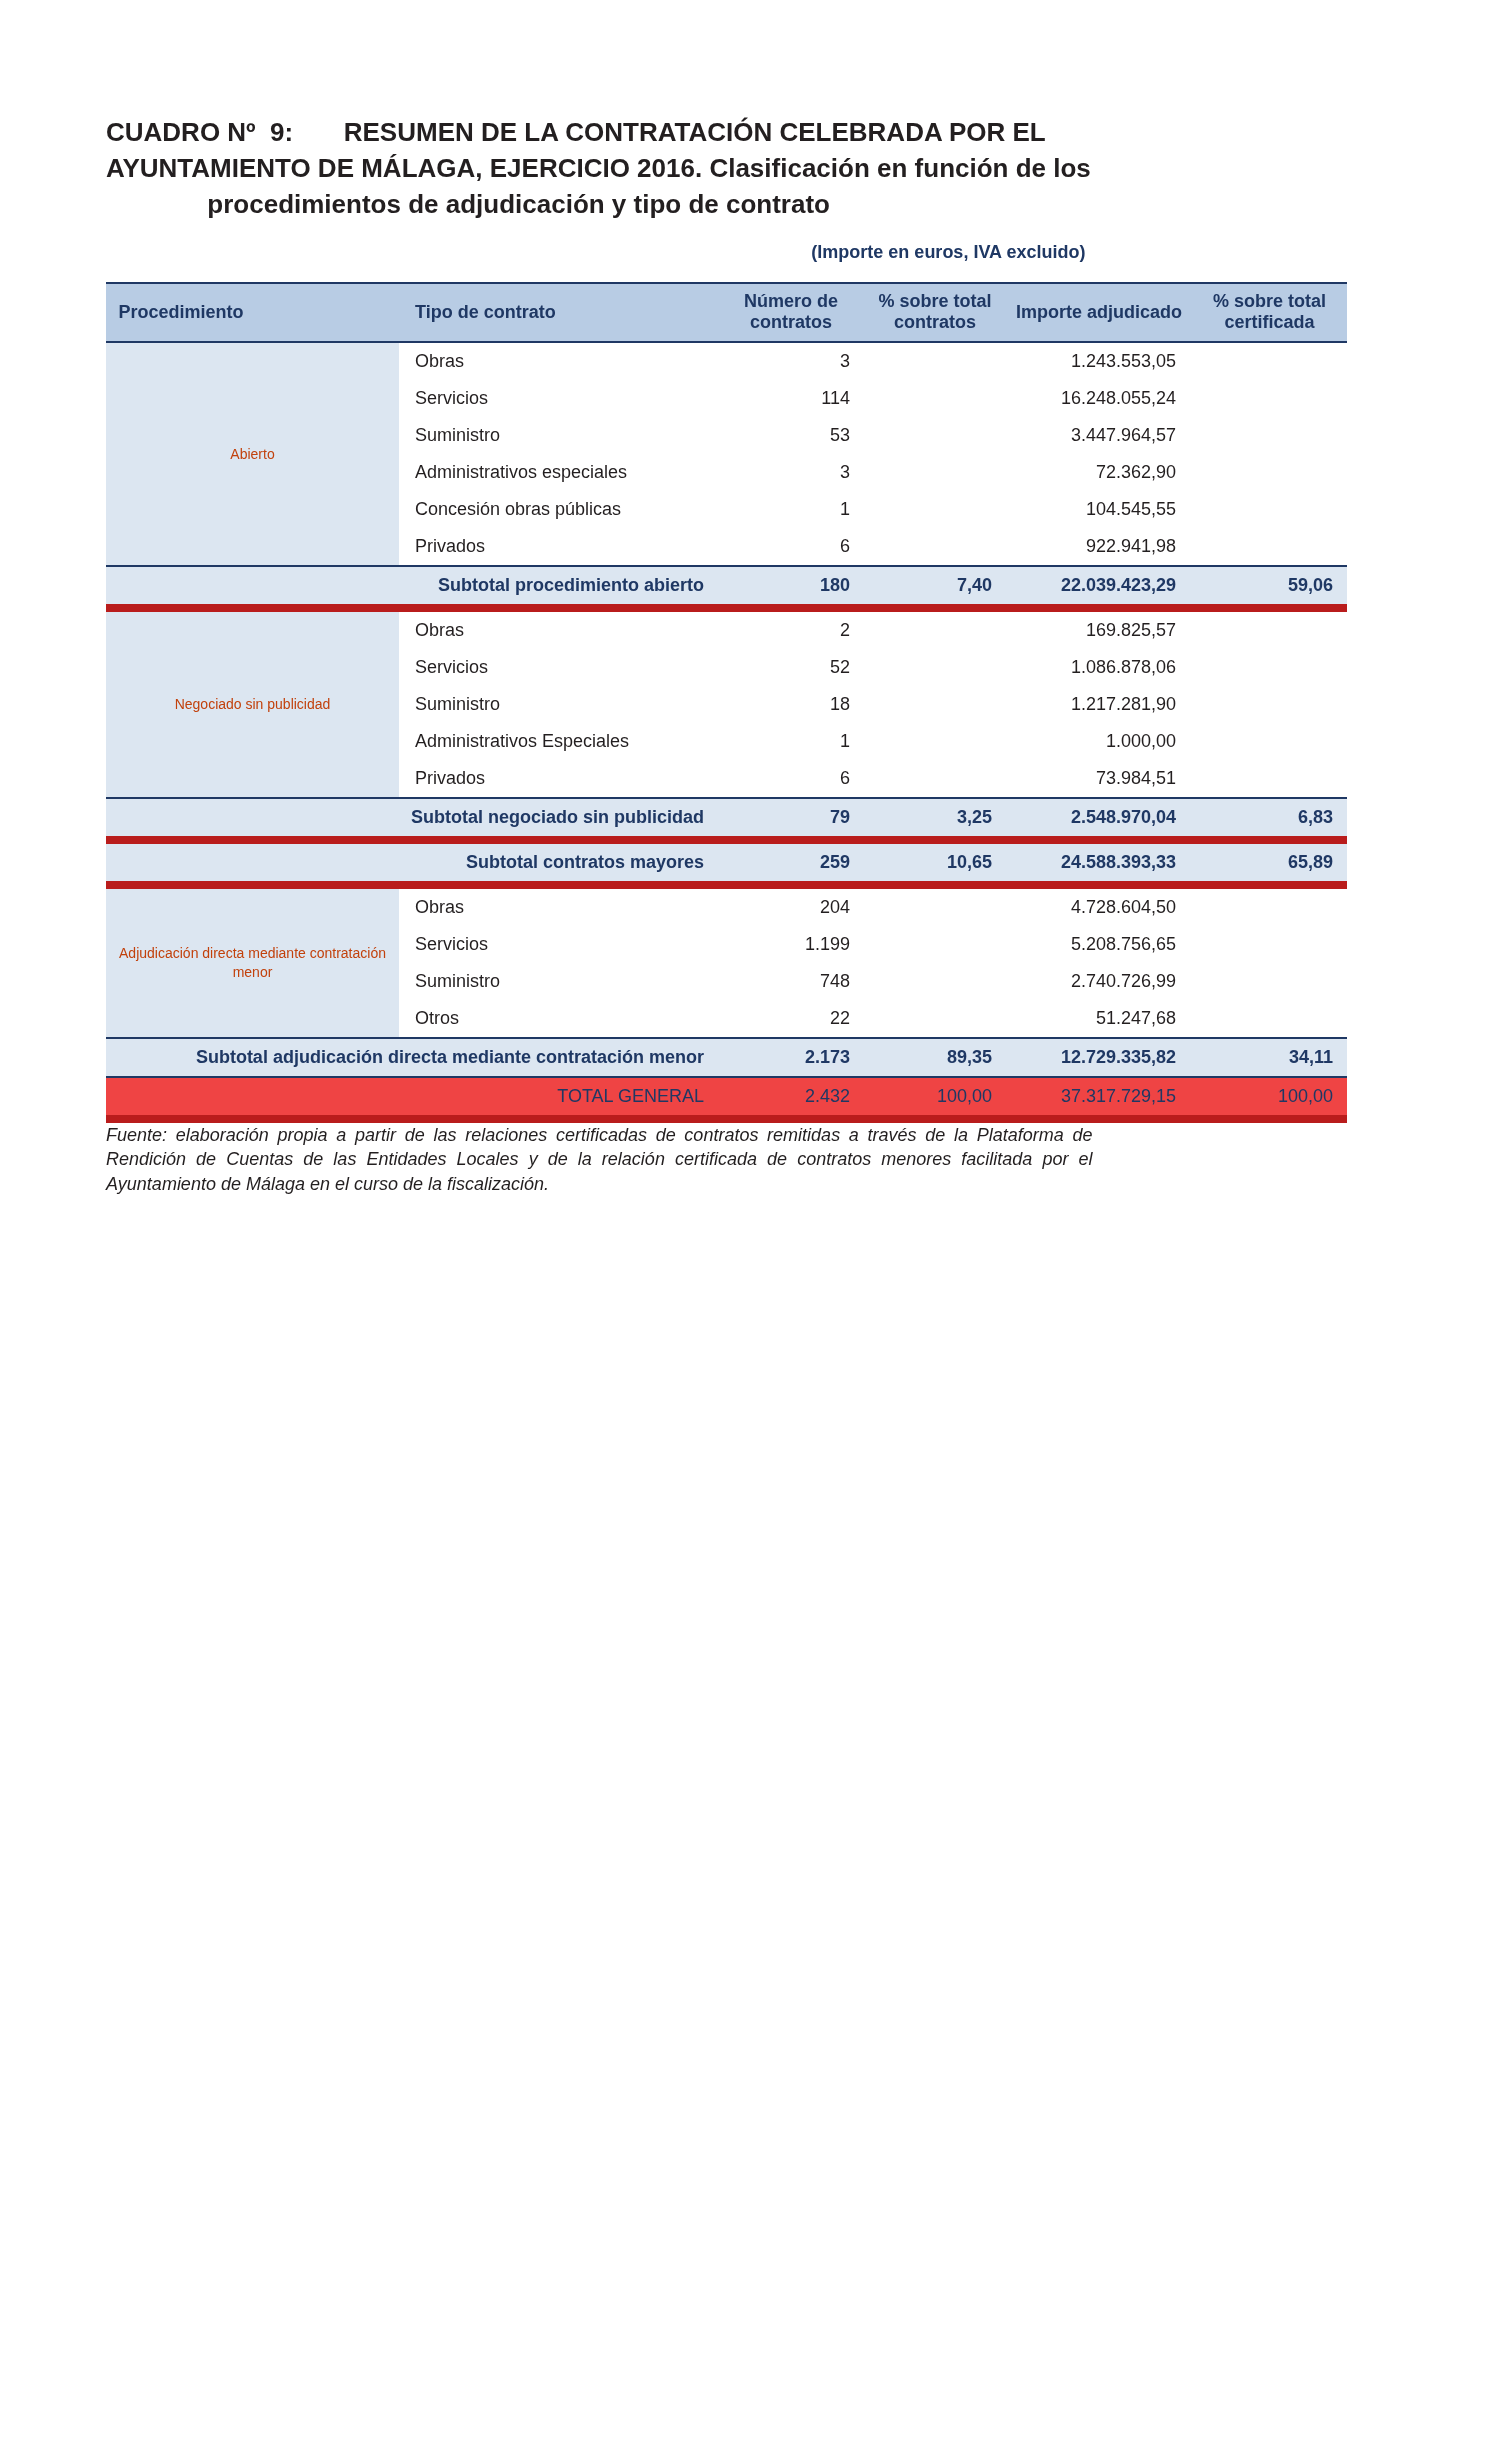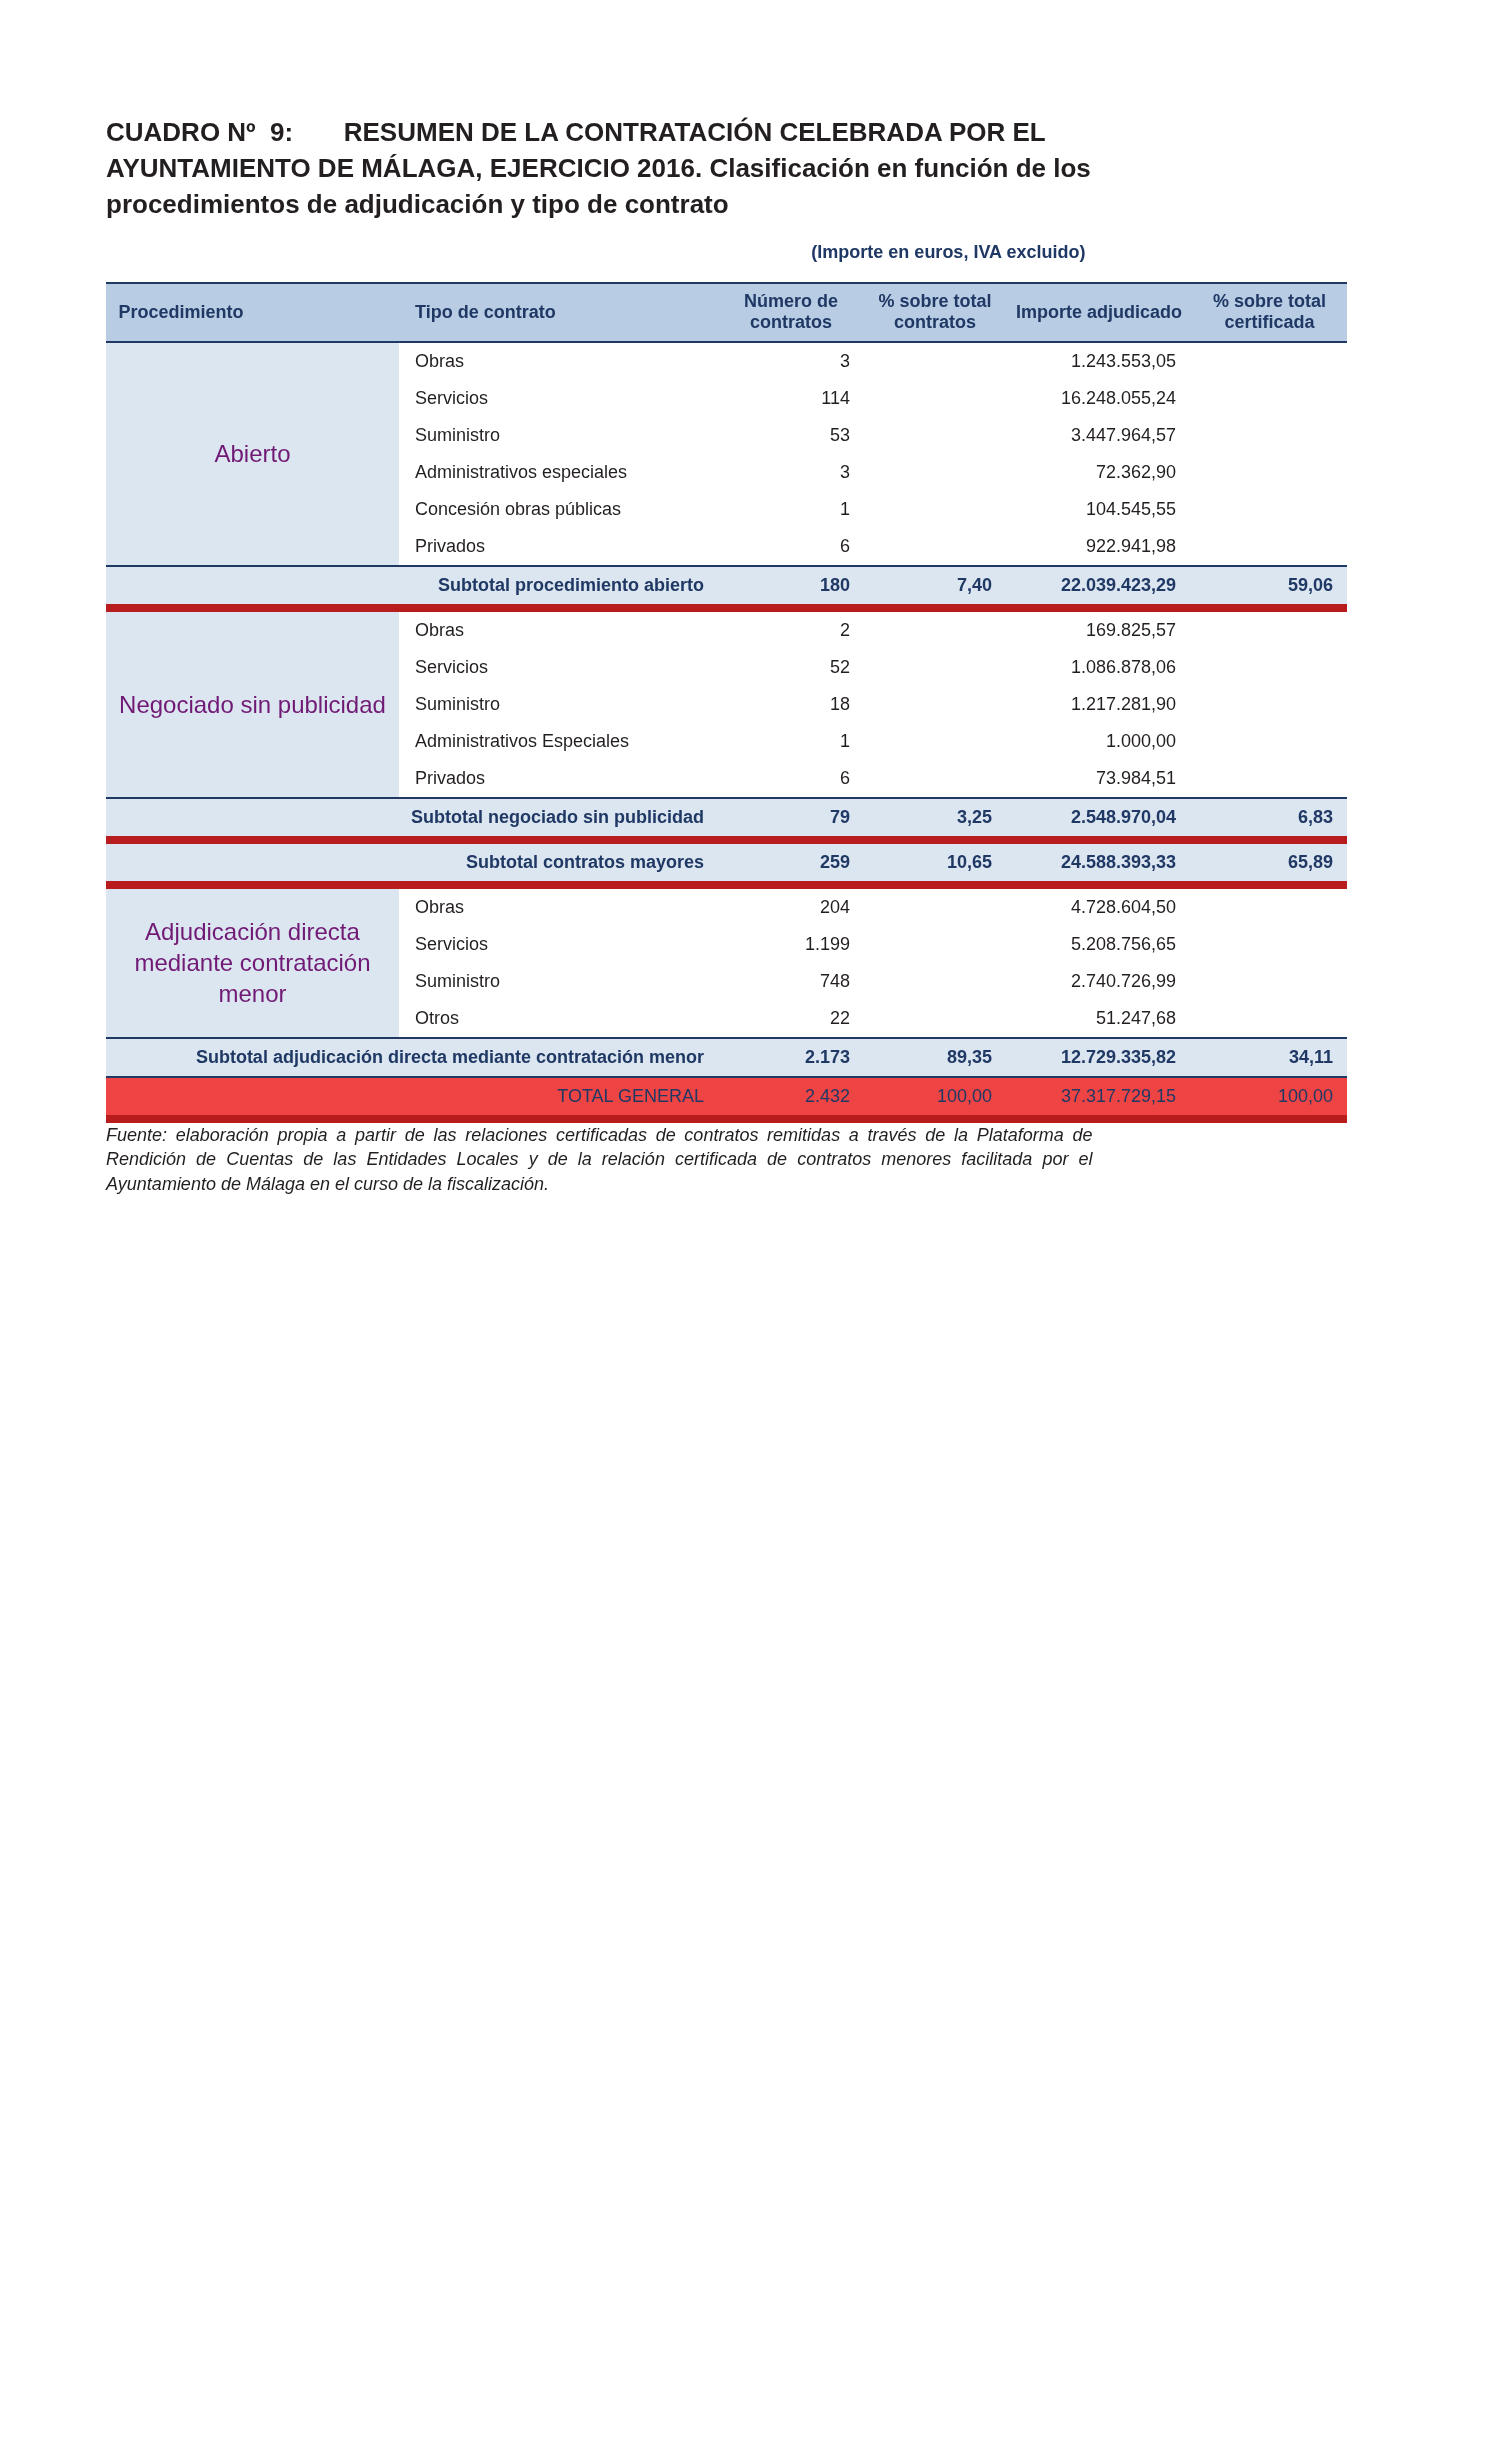--- a/index.html
+++ b/index.html
@@ -30,21 +30,21 @@
   .title-line1 {
     display: block;
     white-space: pre;
   }
   .title-line2 {
     display: block;
     text-align: left;
   }
   .title-line3 {
     display: block;
-    text-align: left;
+    text-align: right;
     padding-right: 266px;
   }
   .units-line {
     text-align: right;
     font-size: 18px;
     font-weight: bold;
     color: #1f3864;
     padding-right: 10.6px;
     margin-bottom: 19px;
   }
@@ -82,22 +82,22 @@
   td {
     padding: 8px 9px;
     font-size: 18px;
     color: #231f20;
     vertical-align: middle;
     border: none;
   }
   td.proc {
     text-align: center;
     background: #dce6f1;
-    color: #701a75;
-    font-size: 24px;
+    color: #c2410c;
+    font-size: 14px;
     line-height: 1.3;
   }
   td.tipo {
     text-align: left;
     padding-left: 16px;
   }
   td.num, td.pct, td.imp {
     text-align: right;
     padding-right: 14px;
   }

